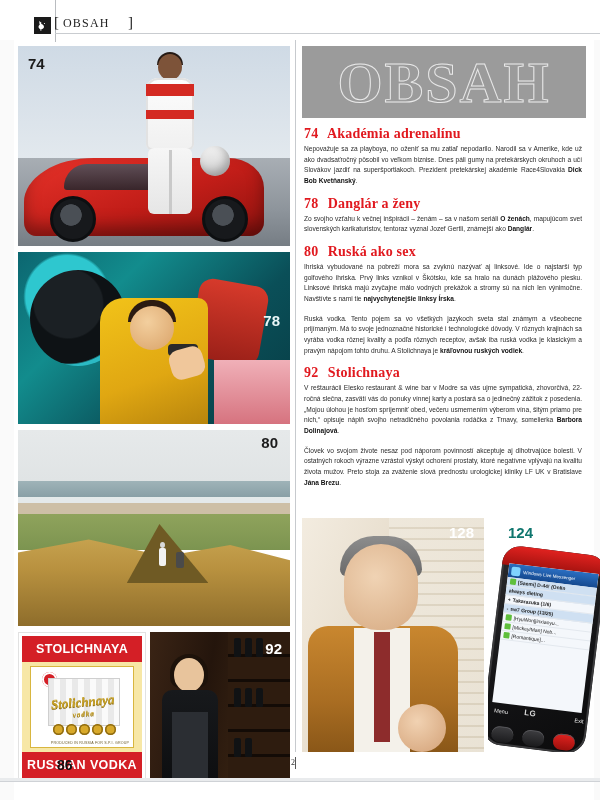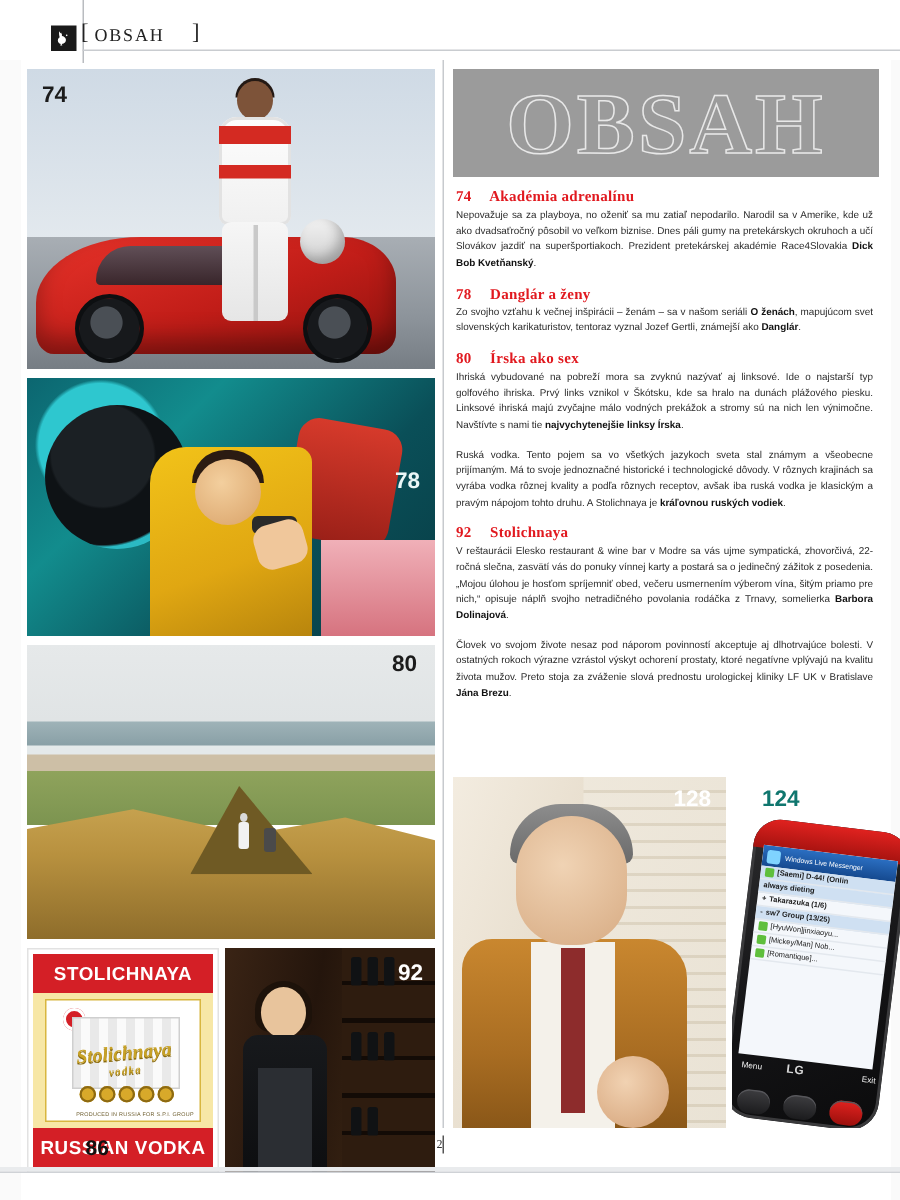--- a/index.html
+++ b/index.html
@@ -172,21 +172,21 @@
   .obsah-word{
     position:absolute;left:4px;top:2px;width:276px;height:68px;
     display:flex;align-items:center;justify-content:center;
     font-family:"Liberation Serif",serif;font-weight:bold;font-size:58px;
     letter-spacing:2px;color:transparent;
     -webkit-text-stroke:1px #e8e8e8;
     text-shadow:none;
   }
   .toc{position:absolute;left:2px;top:80px;width:278px;}
   .entry{margin-bottom:9px;}
-  .entry .hl{color:#e1191f;font-weight:bold;font-size:10px;margin-bottom:2px;
+  .entry .hl{color:#e1191f;font-weight:bold;font-size:14px;margin-bottom:2px;
     font-family:"Liberation Serif",serif;letter-spacing:.2px;}
   .entry .hl .pg{display:inline-block;min-width:20px;}
   .entry p{margin:0;font-size:6.6px;line-height:1.62;color:#2b2b2b;text-align:justify;
     font-family:"Liberation Sans",sans-serif;}
   .entry p b{font-weight:bold;color:#111;}
 
   
   .ph-doctor{position:absolute;left:302px;top:518px;width:182px;height:234px;overflow:hidden;
     background:linear-gradient(#efe7d8,#ded2bd);}
   .dr-bg{position:absolute;inset:0;background:linear-gradient(110deg,#f3ece0 0%,#e6dccb 45%,#cbbfa7 100%);}
@@ -391,21 +391,21 @@
         <div class="hl">
           <span class="pg">78</span>
           <span>Danglár a ženy</span>
         </div>
         <p><span>Zo svojho vzťahu k večnej inšpirácii – ženám – sa v našom seriáli </span><b>O ženách</b><span>, mapujúcom svet slovenských karikaturistov, tentoraz vyznal Jozef Gertli, známejší ako </span><b>Danglár</b><span>.</span></p>
       </div>
 
       <div class="entry">
         <div class="hl">
           <span class="pg">80</span>
-          <span>Írska ako sex</span>
+          <span>Ruská ako sex</span>
         </div>
         <p><span>Ihriská vybudované na pobreží mora sa zvyknú nazývať aj linksové. Ide o najstarší typ golfového ihriska. Prvý links vznikol v Škótsku, kde sa hralo na dunách plážového piesku. Linksové ihriská majú zvyčajne málo vodných prekážok a stromy sú na nich len výnimočne. Navštívte s nami tie </span><b>najvychytenejšie linksy Írska</b><span>.</span></p>
       </div>
 
       <div class="entry">
         <p><span>Ruská vodka. Tento pojem sa vo všetkých jazykoch sveta stal známym a všeobecne prijímaným. Má to svoje jednoznačné historické i technologické dôvody. V rôznych krajinách sa vyrába vodka rôznej kvality a podľa rôznych receptov, avšak iba ruská vodka je klasickým a pravým nápojom tohto druhu. A Stolichnaya je </span><b>kráľovnou ruských vodiek</b><span>.</span></p>
       </div>
 
       <div class="entry">
         <div class="hl">

